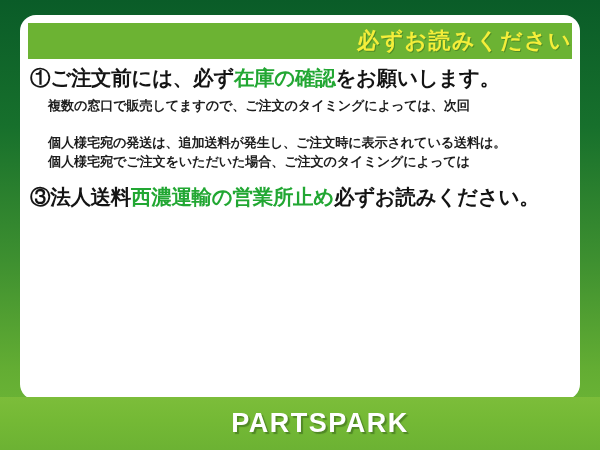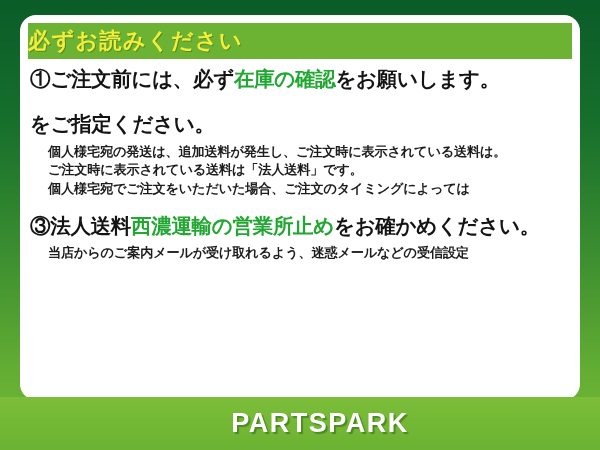--- a/index.html
+++ b/index.html
@@ -29,37 +29,38 @@
   }
 
   
   #titlebar {
     position:absolute;
     left:8px; top:8px;
     width:544px; height:36px;
     background:#6cb333;
     display:flex;
     align-items:center;
-    justify-content:flex-start;
+    justify-content:flex-end;
   }
   #titlebar .txt {
     color:#f4ee3a;
     font-size:22px;
     font-weight:bold;
     letter-spacing:1.5px;
     text-shadow:1px 1px 0 rgba(60,110,30,.55);
     white-space:nowrap;
   }
 
   
   #content {
     position:absolute;
     left:0; top:50px;
     width:572px;
     padding:0 8px 0 10px;
+    font-family:Liberation Serif, serif;
   }
 
   .block { margin-bottom:2px; }
 
   .head {
     font-size:20.5px;
     font-weight:bold;
     color:#141414;
     line-height:1.33;
     letter-spacing:-0.3px;
@@ -107,38 +108,36 @@
 
   <div id="titlebar">
     <span class="txt">必ずお読みください</span>
   </div>
 
   <div id="content">
 
     <div class="block">
       <div class="head"><span>①</span><span>ご注文前には、必ず</span><span class="g">在庫の確認</span><span>をお願いします。</span></div>
       <div class="gap-a"></div>
+      <div class="body">複数の窓口で販売してますので、ご注文のタイミングによっては、次回</div>
     </div>
 
     <div class="gap-b"></div>
 
     <div class="block">
-      <div class="head">をご指定ください。</div>
       <div class="gap-a"></div>
       <div class="body">個人様宅宛の発送は、追加送料が発生し、ご注文時に表示されている送料は。</div>
-      <div class="body">ご注文時に表示されている送料は「法人送料」です。</div>
       <div class="body">個人様宅宛でご注文をいただいた場合、ご注文のタイミングによっては</div>
     </div>
 
     <div class="gap-b"></div>
 
     <div class="block">
-      <div class="head"><span>③</span><span>法人送料</span><span class="g">西濃運輸の営業所止め</span><span>をお確かめください。</span></div>
+      <div class="head"><span>③</span><span>法人送料</span><span class="g">西濃運輸の営業所止め</span><span>必ずお読みください。</span></div>
       <div class="gap-a"></div>
-      <div class="body">当店からのご案内メールが受け取れるよう、迷惑メールなどの受信設定</div>
     </div>
 
   </div>
 </div>
 
 <div id="footer">
   <span class="logo">PARTSPARK</span>
 </div>
 
 </body></html>

